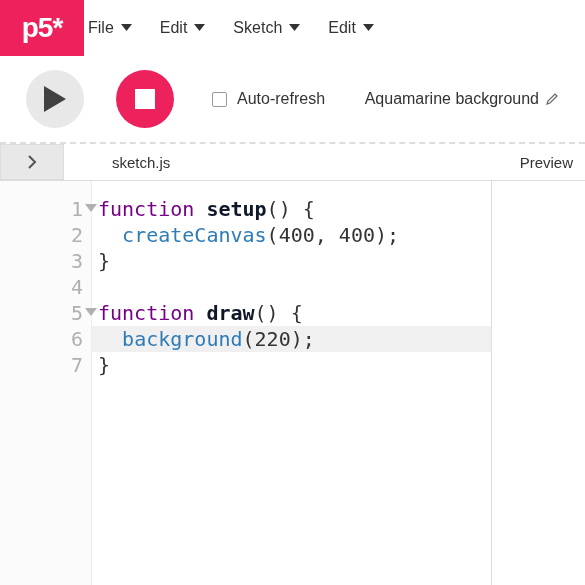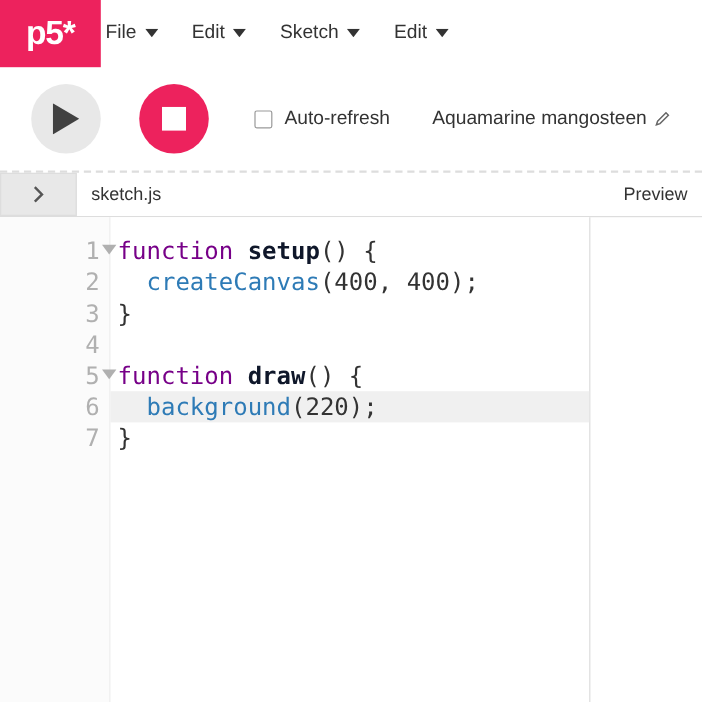--- a/index.html
+++ b/index.html
@@ -15,21 +15,21 @@
 
 .toolbar { display: flex; align-items: center; padding: 14px 26px 14px 26px; gap: 32px; border-bottom: 2px dashed #ddd; }
 .btn-circle { width: 58px; height: 58px; border-radius: 50%; display: flex; align-items: center; justify-content: center; cursor: pointer; border: none; }
 .btn-play { background: #e8e8e8; }
 .btn-stop { background: #ed225d; }
 .autorefresh { display: flex; align-items: center; gap: 10px; margin-left: 6px; color: #333; font-size: 16px; }
 .checkbox { width: 15px; height: 15px; border: 1.5px solid #999; border-radius: 2px; background: #fff; cursor: pointer; }
 .sketchname { margin-left: auto; display: flex; align-items: center; gap: 6px; color: #333; font-size: 16px; }
 
 
-.tabrow { display: flex; align-items: center; height: 36px; }
+.tabrow { display: flex; align-items: center; height: 36px; gap: 36px; }
 .chevcell { width: 64px; height: 36px; background: #e8e8e8; display: flex; align-items: center; justify-content: center; border: 1px solid #ddd; cursor: pointer; }
 .filetab { padding: 0 12px; color: #333; display: flex; align-items: center; height: 36px; font-size: 15px; flex: 0 0 auto; }
 .previewtab { margin-left: auto; padding: 0 12px; color: #333; display: flex; align-items: center; height: 36px; font-size: 15px; }
 
 
 .editor-wrap { display: flex; border-top: 1px solid #ddd; }
 .editor { display: flex; width: 492px; border-right: 1px solid #ddd; height: 440px; background: #fff; }
 .gutter { width: 92px; background: #fbfbfb; border-right: 1px solid #eee; font-family: Menlo, Consolas, monospace; font-size: 20px; text-align: right; color: #b0b0b0; padding-top: 15px; }
 .gline { height: 26px; line-height: 26px; padding-right: 8px; position: relative; }
 .fold { position: absolute; right: -6px; top: 8px; width: 0; height: 0; border-left: 6px solid transparent; border-right: 6px solid transparent; border-top: 8px solid #b0b0b0; }
@@ -84,21 +84,21 @@
   <button class="btn-circle btn-stop">
     <svg width="20" height="20" viewBox="0 0 20 20">
         <rect x="0" y="0" width="20" height="20" fill="#fff"></rect>
       </svg>
   </button>
   <div class="autorefresh">
     <span class="checkbox"></span>
     <span>Auto-refresh</span>
   </div>
   <div class="sketchname">
-    <span>Aquamarine mangosteen</span>
+    <span>Aquamarine background</span>
     <svg width="14" height="14" viewBox="0 0 14 14">
         <path d="M2 12 L3 9 L10 2 L12 4 L5 11 L2 12 Z" fill="none" stroke="#666" stroke-width="1.2"></path>
       </svg>
   </div>
 </div>
 
 <div class="tabrow">
   <div class="chevcell">
     <svg width="10" height="14" viewBox="0 0 10 14">
         <path d="M2 1 L8 7 L2 13" fill="none" stroke="#555" stroke-width="2"></path>

